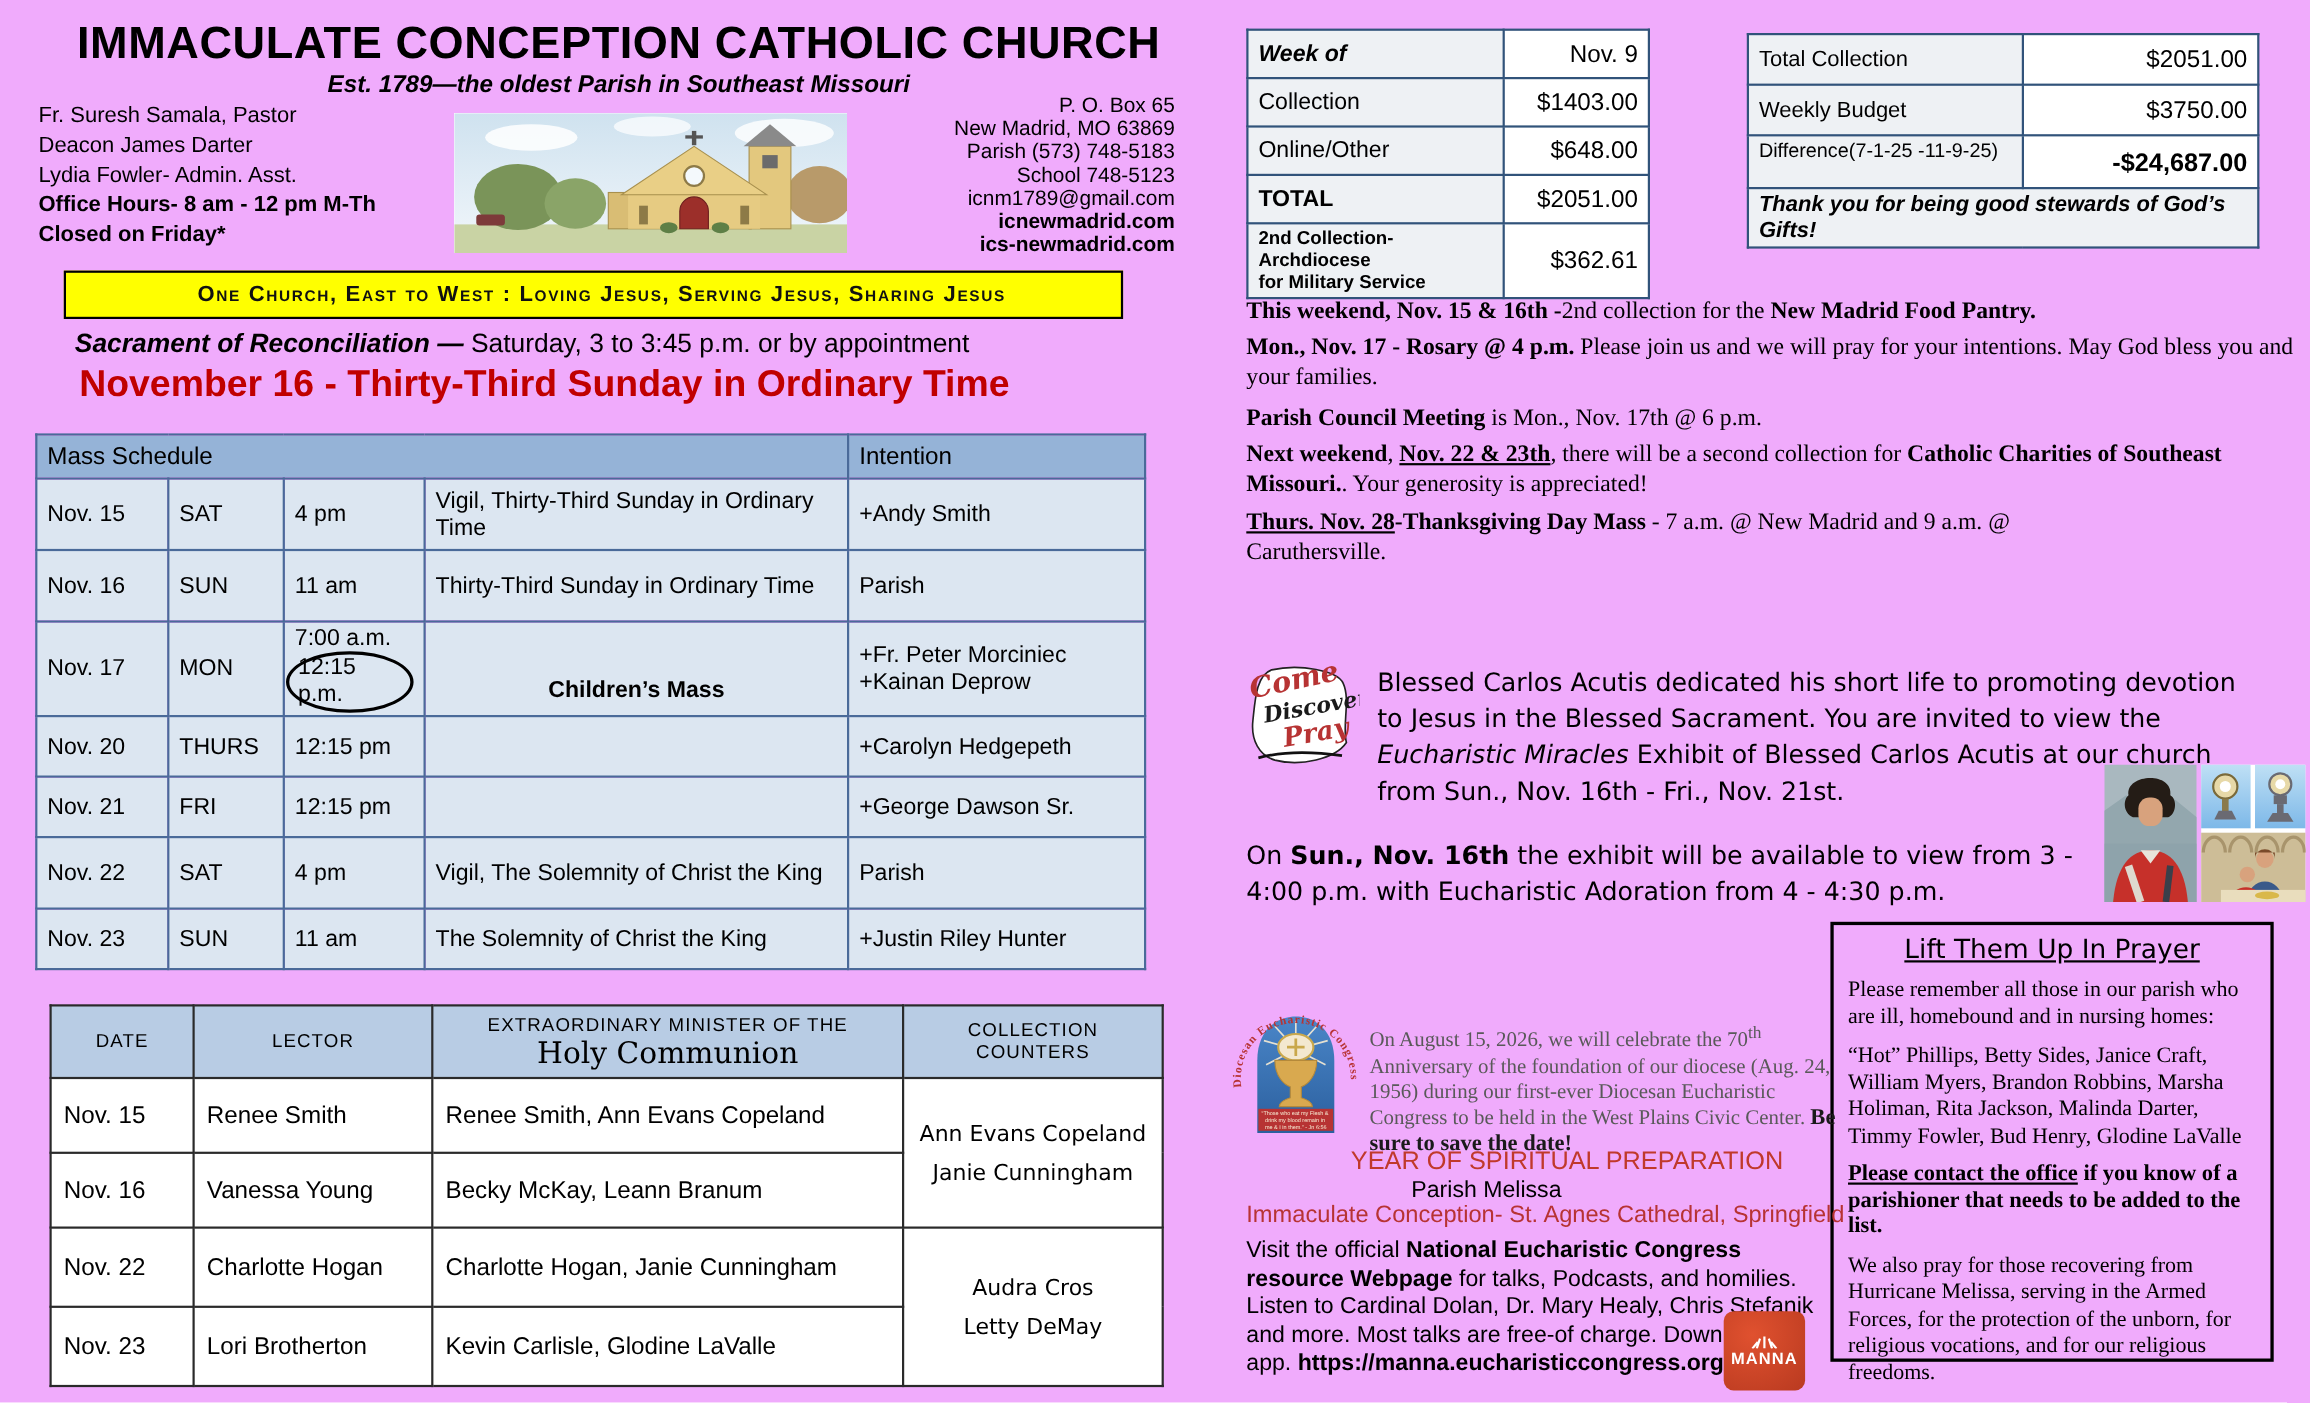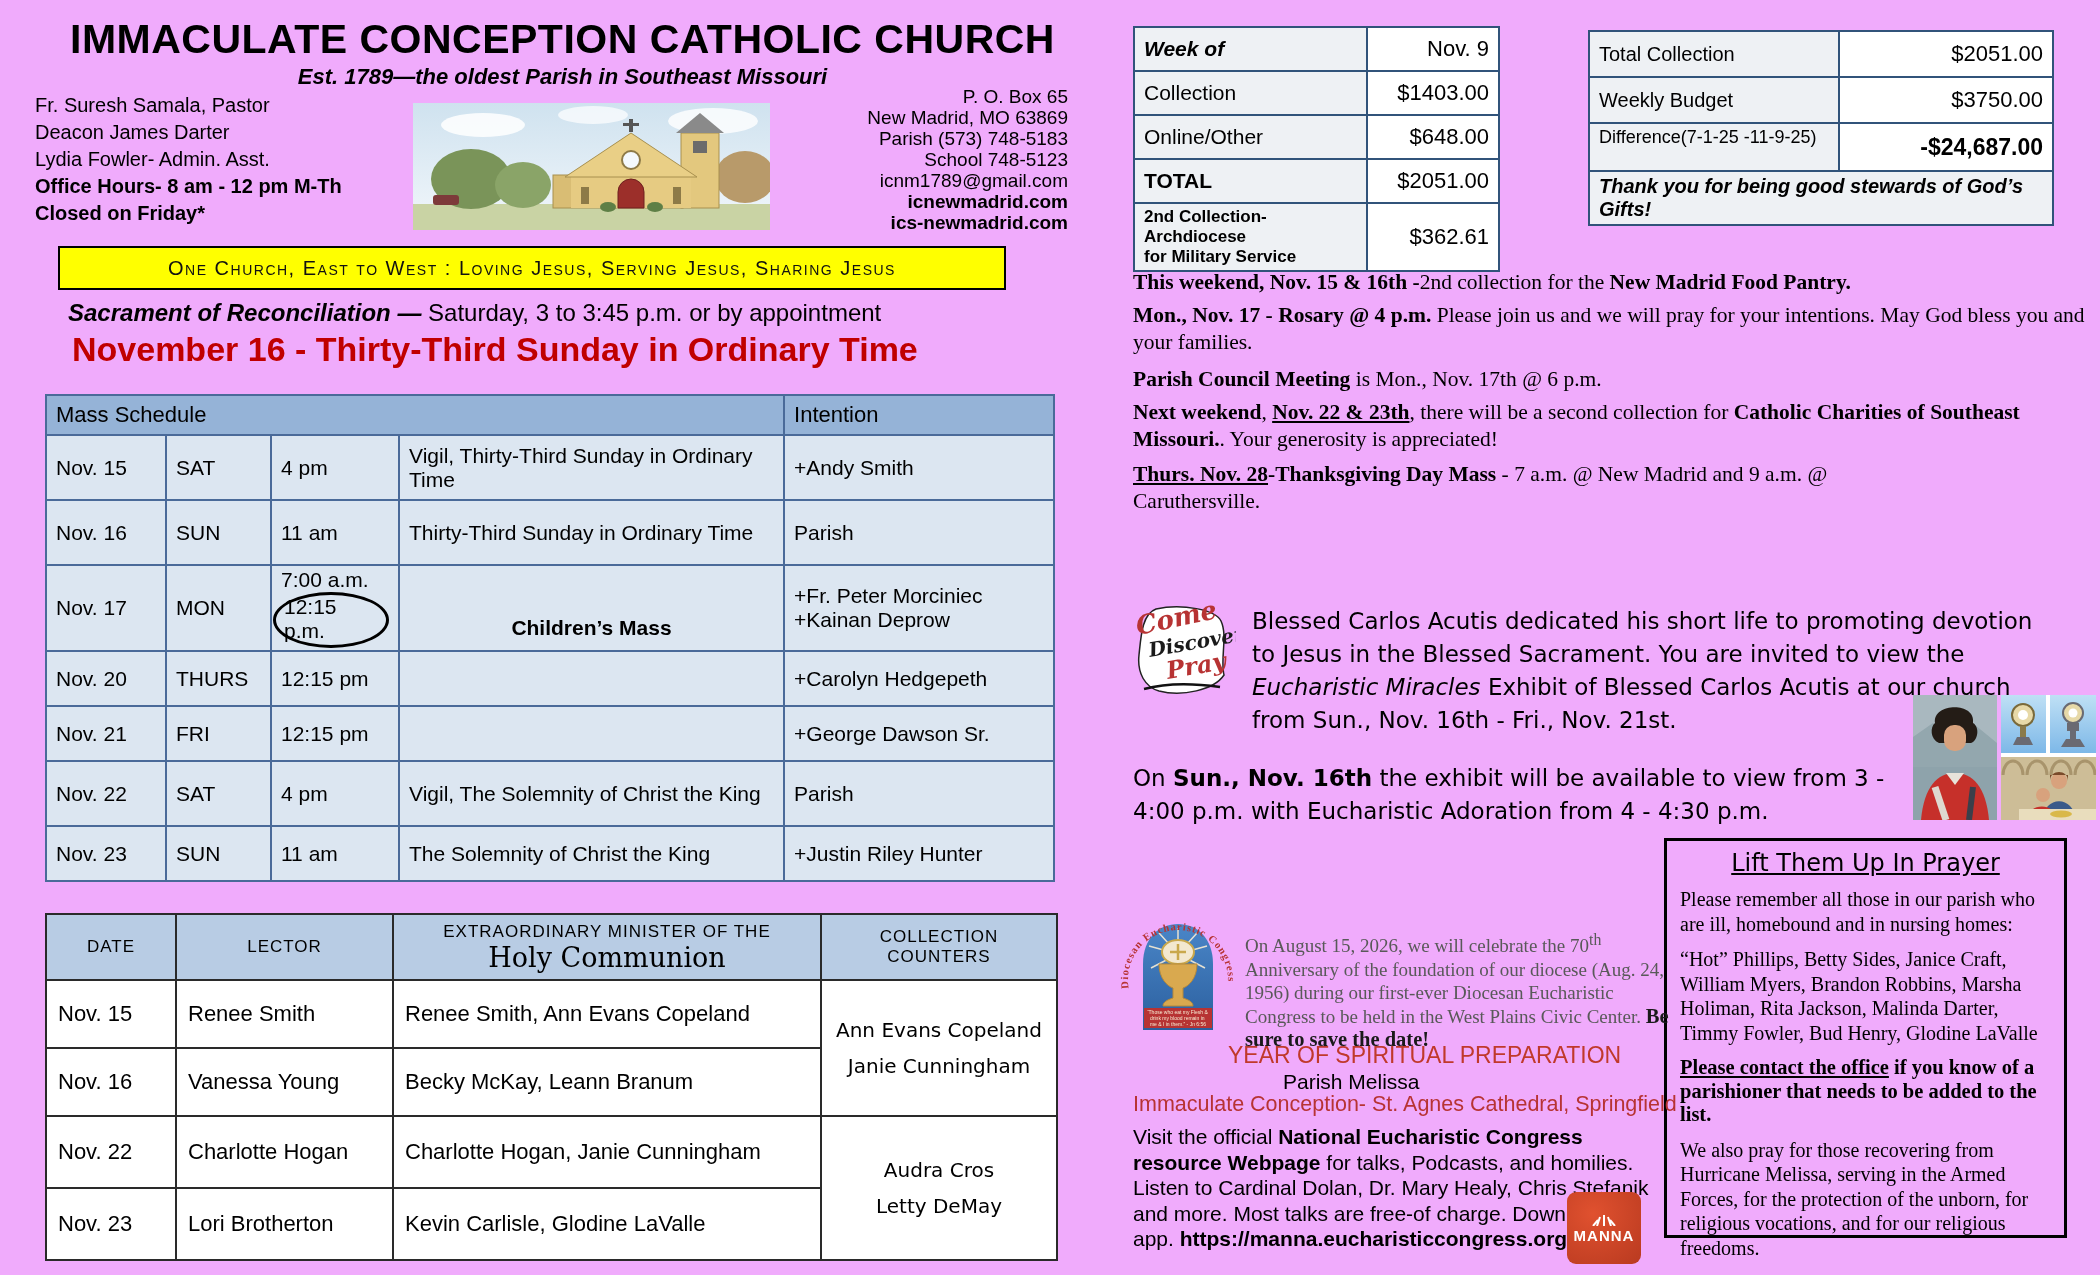--- a/index.html
+++ b/index.html
@@ -11,28 +11,28 @@
   .u{text-decoration:underline;}
 
   
   .lp-title{left:60px;top:16px;width:1005px;text-align:center;font-size:41px;font-weight:700;letter-spacing:0.5px;}
   .lp-subtitle{left:60px;top:64px;width:1005px;text-align:center;font-style:italic;font-weight:600;font-size:22px;}
   .lp-staff{left:35px;top:92px;font-size:20px;line-height:27px;}
   .lp-address{left:780px;top:86px;width:288px;text-align:right;font-size:19px;line-height:21px;}
   .photo-church{left:413px;top:103px;width:357px;height:127px;box-shadow:inset 0 0 16px 12px #fff;}
   .photo-church svg{display:block;}
   .banner{left:58px;top:246px;width:944px;height:40px;background:#ffff00;border:2px solid #000;
-          display:flex;align-items:center;justify-content:center;font-weight:400;font-size:20px;
-          letter-spacing:1.5px;font-variant:small-caps;color:#111;}
+          display:flex;align-items:center;justify-content:center;font-weight:700;font-size:20px;
+          letter-spacing:1.5px;font-variant:small-caps;color:#111;padding-left:15px;}
   .recon{left:68px;top:299px;font-size:24px;}
   .recon .lead{font-weight:bold;font-style:italic;}
   .sunday{left:72px;top:330px;font-size:34px;font-weight:bold;color:#c00000;}
 
   
-  .masswrap{left:45px;top:394px;}
+  .masswrap{left:32px;top:394px;}
   table.mass{border-collapse:collapse;table-layout:fixed;width:1008px;font-size:21px;}
   .mass th,.mass td{border:2px solid #4a6a99;padding:2px 9px;vertical-align:middle;overflow:hidden;}
   .mass thead th{background:#95b3d7;text-align:left;font-weight:normal;font-size:22px;height:34px;}
   .mass td{background:#dce6f1;}
   tr.rh63 td{height:59px;} tr.rh76 td{height:72px;} tr.rh53 td{height:49px;}
   .ellip{display:inline-block;border:3px solid #000;border-radius:50%;padding:0 8px 2px;margin-left:-8px;line-height:1.15;}
   .tline{display:block;}
   .childmass{text-align:center;font-weight:bold;vertical-align:bottom !important;padding-bottom:10px !important;}
 
   

